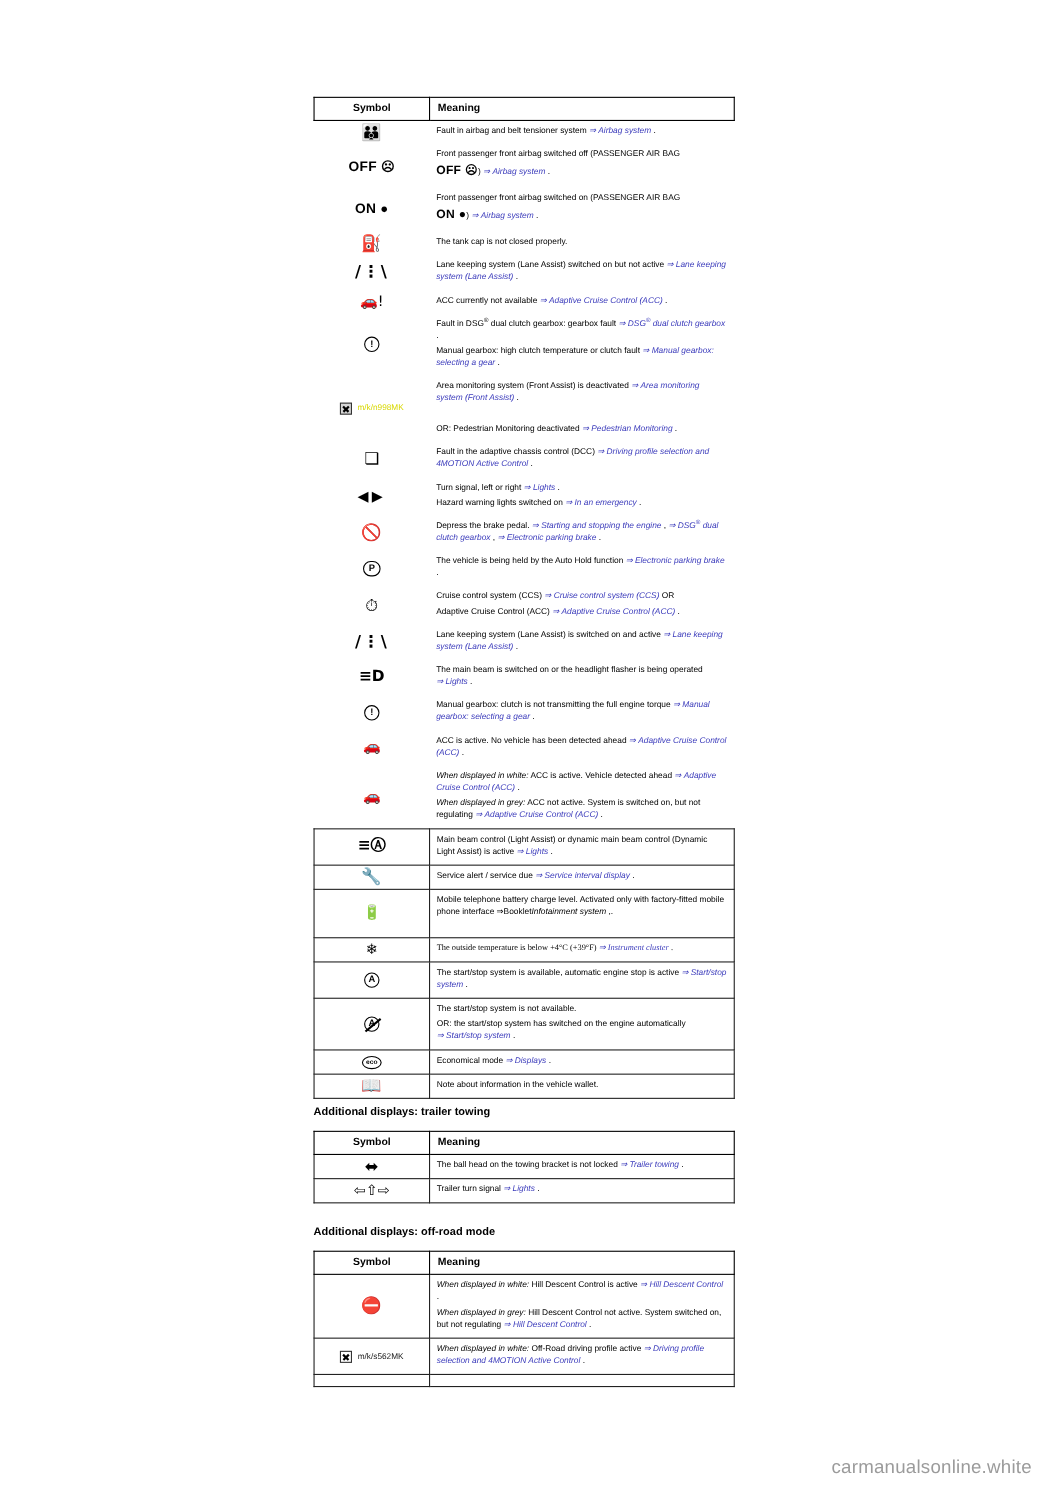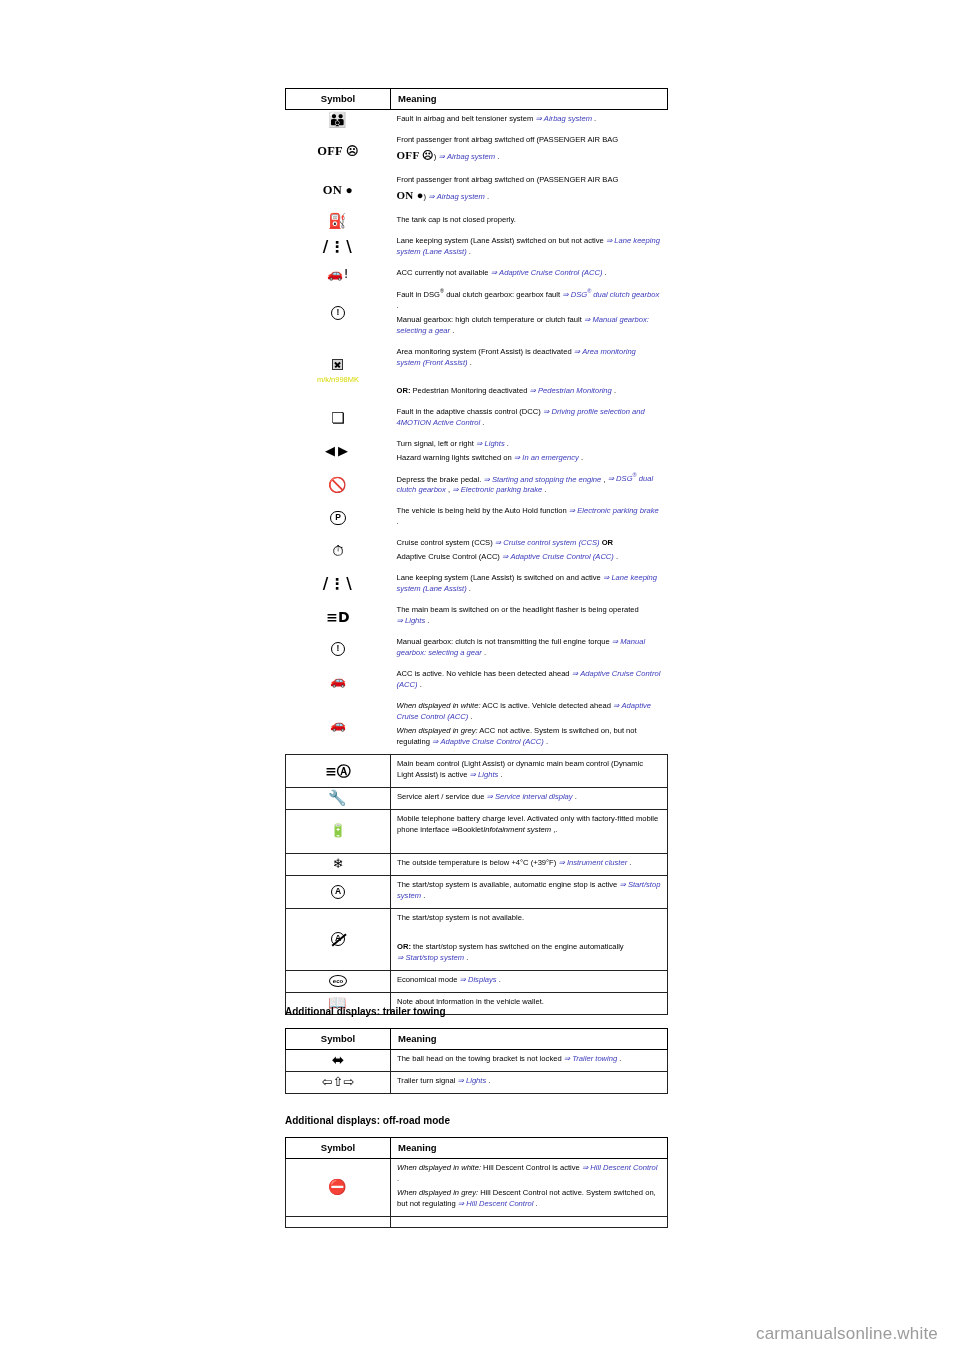--- a/index.html
+++ b/index.html
@@ -58,21 +58,21 @@
   
   .glyph {
     display:inline-block;
     font-family:"DejaVu Sans", sans-serif;
     color:#000;
     line-height:1;
   }
   .g-lg { font-size:15px; }
   .g-md { font-size:13px; }
   .onoff {
-    font-family:Liberation Serif, serif;
+    font-family:Liberation Sans, sans-serif;
     font-weight:bold;
     font-size:12.5px;
     letter-spacing:0.3px;
   }
   .circ {
     display:inline-block;
     width:14px; height:14px;
     border:1.6px solid #000;
     border-radius:50%;
     font-size:8.5px;
@@ -102,21 +102,20 @@
   }
   .beam { font-size:14px; font-weight:bold; font-family:"DejaVu Sans", sans-serif;}
   .arrows { font-size:13px; letter-spacing:3px; }
 
   
   .broken {
     display:inline-flex;
     align-items:center;
     gap:5px;
     vertical-align:middle;
-    flex-direction:column;
   }
   .broken-box {
     width:11px; height:11px;
     border:1.4px solid #333;
     background:#d6d6d6;
     position:relative;
     display:inline-block;
     flex:0 0 auto;
   }
   .broken-box::before, .broken-box::after {
@@ -133,21 +132,21 @@
     background:#1a1a1a;
     z-index:-1;
   }
   .alt-text { font-size:7.5px; font-family:"Liberation Sans", sans-serif; }
   .alt-yellow { color:#d8d800; }
   .alt-black { color:#1a1a1a; }
 
   
   .ref { color:#3b3bbb; font-style:italic; }
   .it { font-style:italic; }
-  .bd-t { font-weight:bold; }
+  .bd-t { font-weight:normal; }
   sup { font-size:5.5px; vertical-align:super; }
 
   .sect-title {
     position:absolute;
     font-size:10px;
     font-weight:bold;
     color:#000;
   }
 
   .watermark {
@@ -310,34 +309,34 @@
           </td>
         </tr>
         <tr>
           <td class="sym" style="border: 1px solid rgb(34, 34, 34);"><span class="glyph g-md">🔋</span></td>
           <td style="border: 1px solid rgb(34, 34, 34);">
             <div style="margin-bottom:14px">Mobile telephone battery charge level. Activated only with factory-fitted mobile phone interface ⇒Booklet<span class="it">Infotainment system</span> ,.</div>
           </td>
         </tr>
         <tr>
           <td class="sym" style="border: 1px solid rgb(34, 34, 34);"><span class="glyph g-md">❄</span></td>
-          <td style="border: 1px solid rgb(34, 34, 34);">
+          <td style="border: 1px solid rgb(34, 34, 34); font-family: Liberation Serif, serif;">
             <div style="margin-bottom:3px">The outside temperature is below +4°C (+39°F) <span class="ref">⇒&nbsp;Instrument cluster</span> .</div>
           </td>
         </tr>
         <tr>
           <td class="sym" style="border: 1px solid rgb(34, 34, 34);"><span class="circ">A</span></td>
           <td style="border: 1px solid rgb(34, 34, 34);">
             <div style="margin-bottom:3px">The start/stop system is available, automatic engine stop is active <span class="ref">⇒&nbsp;Start/stop system</span>  .</div>
           </td>
         </tr>
         <tr>
           <td class="sym" style="border: 1px solid rgb(34, 34, 34);"><span class="circ" style="position:relative">A<span style="position:absolute;left:-2px;top:6px;width:18px;height:1.6px;background:#000;transform:rotate(-40deg)"></span></span></td>
           <td style="border: 1px solid rgb(34, 34, 34);">
-            <div style="margin-bottom:18px">The start/stop system is not available.</div>
+            <div style="margin-bottom:3px">The start/stop system is not available.</div>
             <div style="margin-bottom:3px"><span class="bd-t">OR:</span> the start/stop system has switched on the engine automatically <span class="ref">⇒&nbsp;Start/stop system</span>  .</div>
           </td>
         </tr>
         <tr>
           <td class="sym" style="border: 1px solid rgb(34, 34, 34);"><span class="eco-badge">eco</span></td>
           <td style="border: 1px solid rgb(34, 34, 34);">
             <div style="margin-bottom:3px">Economical mode <span class="ref">⇒&nbsp;Displays</span> .</div>
           </td>
         </tr>
         <tr>
@@ -391,20 +390,29 @@
     </thead>
     <tbody id="offroad-body">
         <tr>
           <td class="sym"><span class="glyph g-lg">⛔</span></td>
           <td>
             <div style="margin-bottom:3px"><span class="it">When displayed in white:</span> Hill Descent Control is active <span class="ref">⇒&nbsp;Hill Descent Control</span> .</div>
             <div style="margin-bottom:3px"><span class="it">When displayed in grey:</span> Hill Descent Control not active. System switched on, but not regulating <span class="ref">⇒&nbsp;Hill Descent Control</span> .</div>
           </td>
         </tr>
         <tr>
+          <td class="sym"><span class="broken">
+              <span class="broken-box" style="background:#fff"></span>
+              <span class="alt-text alt-black">m/k/s562MK</span>
+            </span></td>
+          <td>
+            <div style="margin-bottom:3px"><span class="it">When displayed in white:</span> Off-Road driving profile active <span class="ref">⇒&nbsp;Driving profile selection and 4MOTION Active Control</span> .</div>
+          </td>
+        </tr>
+        <tr>
           <td class="sym"></td>
           <td>
             <div style="margin-bottom:3px"></div>
           </td>
         </tr>
       </tbody>
   </table>
 
   <div class="watermark">carmanualsonline.white</div>
 </div>

